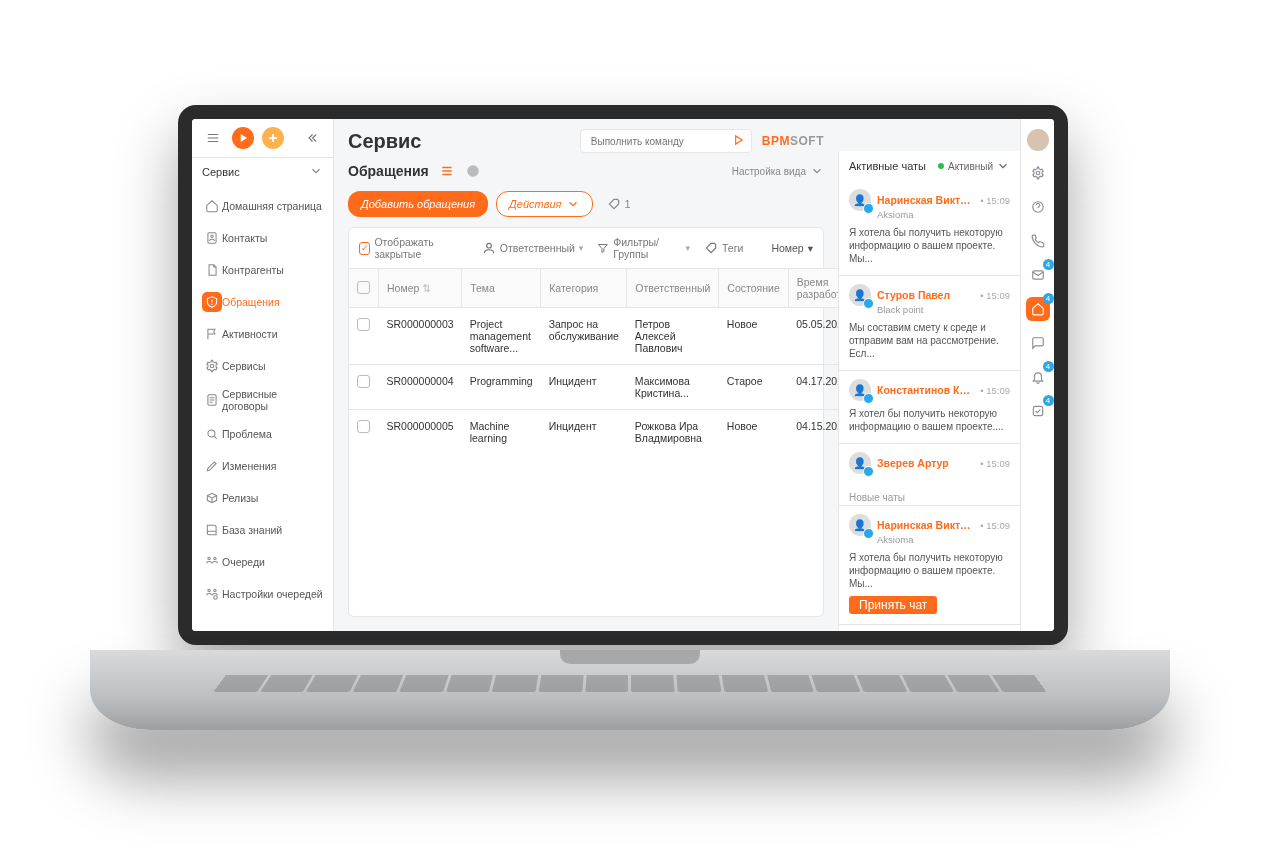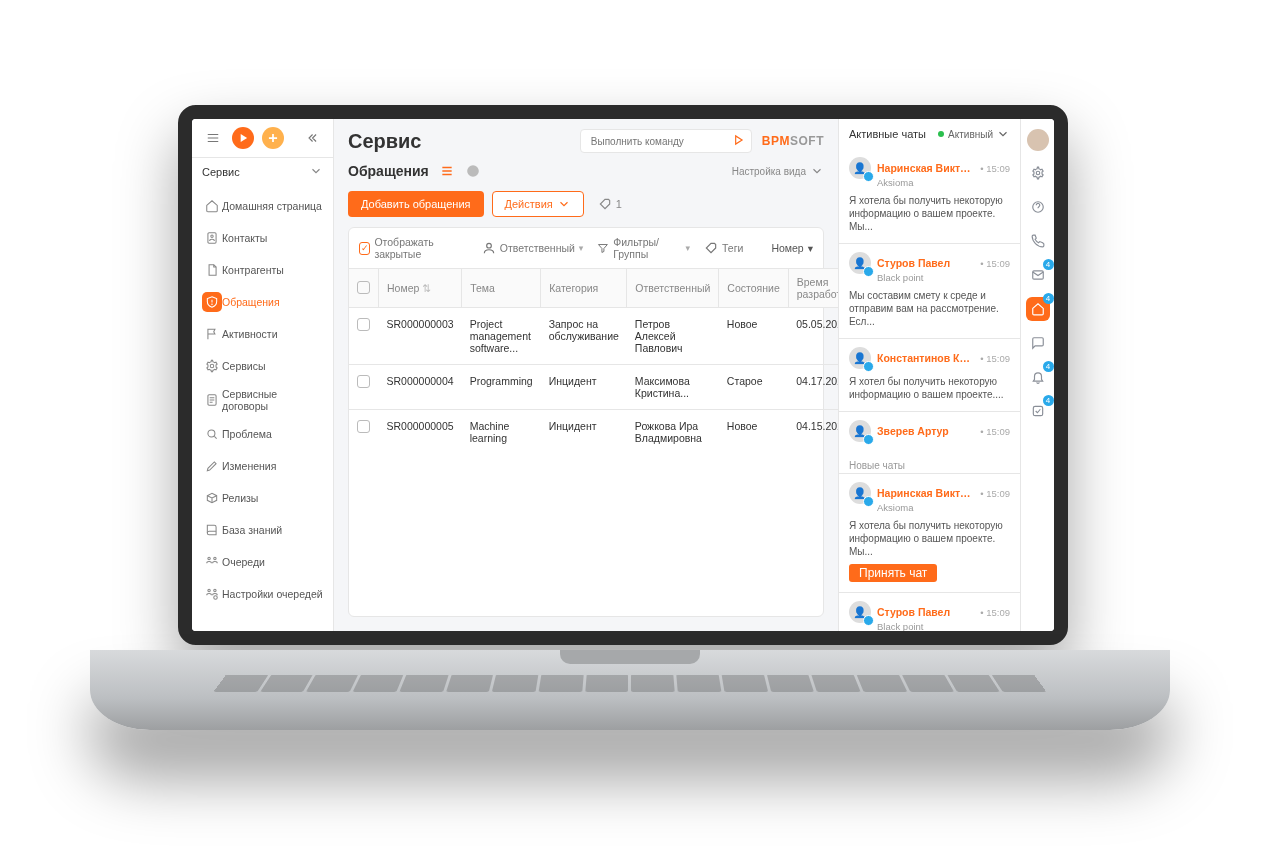--- a/index.html
+++ b/index.html
@@ -116,22 +116,22 @@
   .subhead .sh-title { font-size:14px; font-weight:600; }
   .sh-icon { width:16px; height:16px; display:inline-flex; align-items:center; justify-content:center; color:#bbb; }
   .sh-icon.active { color:var(--orange); }
   .subhead .spacer { flex:1; }
   .view-setup { font-size:10px; color:#888; display:flex; align-items:center; gap:4px; }
 
   .actions {
     display:flex; align-items:center; gap:8px; padding:4px 14px 10px;
   }
   .btn {
-    height:26px; padding:0 12px; border-radius:4px; font-size:11px;
-    display:inline-flex; align-items:center; gap:4px; cursor:pointer; border:1px solid transparent;
+    height:26px; padding:0 12px; border-radius:12px; font-size:11px;
+    display:inline-flex; align-items:center; gap:4px; cursor:pointer; border:1px solid transparent;font-style:italic;
   }
   .btn.primary { background:var(--orange); color:#fff; }
   .btn.outline { border-color:var(--orange); color:var(--orange); background:#fff; }
   .pill { color:#888; font-size:11px; display:flex; align-items:center; gap:4px; margin-left:6px; }
 
   
   .card {
     margin:0 14px 14px; background:#fff; border:1px solid var(--border); border-radius:6px;
     display:flex; flex-direction:column; flex:1; min-height:0;
   }
@@ -157,21 +157,21 @@
   thead th + th { border-left:1px solid var(--border); }
   tbody td { padding:10px 8px; vertical-align:top; border-bottom:1px solid var(--border); }
   tbody tr:last-child td { border-bottom:none; }
   .row-menu { color:#aaa; }
 
   
   .chat-panel {
     width: var(--chat-w);
     background:#fff;
     border-left:1px solid var(--border);
-    display:flex; flex-direction:column;
+    display:flex; flex-direction:column;margin-top:32px;
   }
   .chat-head { display:flex; align-items:center; justify-content:space-between; padding:8px 10px; font-size:11px; }
   .status-dot { width:6px; height:6px; border-radius:50%; background:#2bbf4e; display:inline-block; margin-right:4px; }
   .chat-head .status { color:#666; font-size:10px; display:flex; align-items:center; }
   .chat-list { overflow:auto; flex:1; }
   .chat-item { padding:8px 10px 10px; border-top:1px solid var(--border); }
   .chat-item:first-child { border-top:none; }
   .chat-row1 { display:flex; align-items:center; gap:6px; }
   .avatar {
     width:22px; height:22px; border-radius:50%; background:#ddd; flex:none; position:relative;

